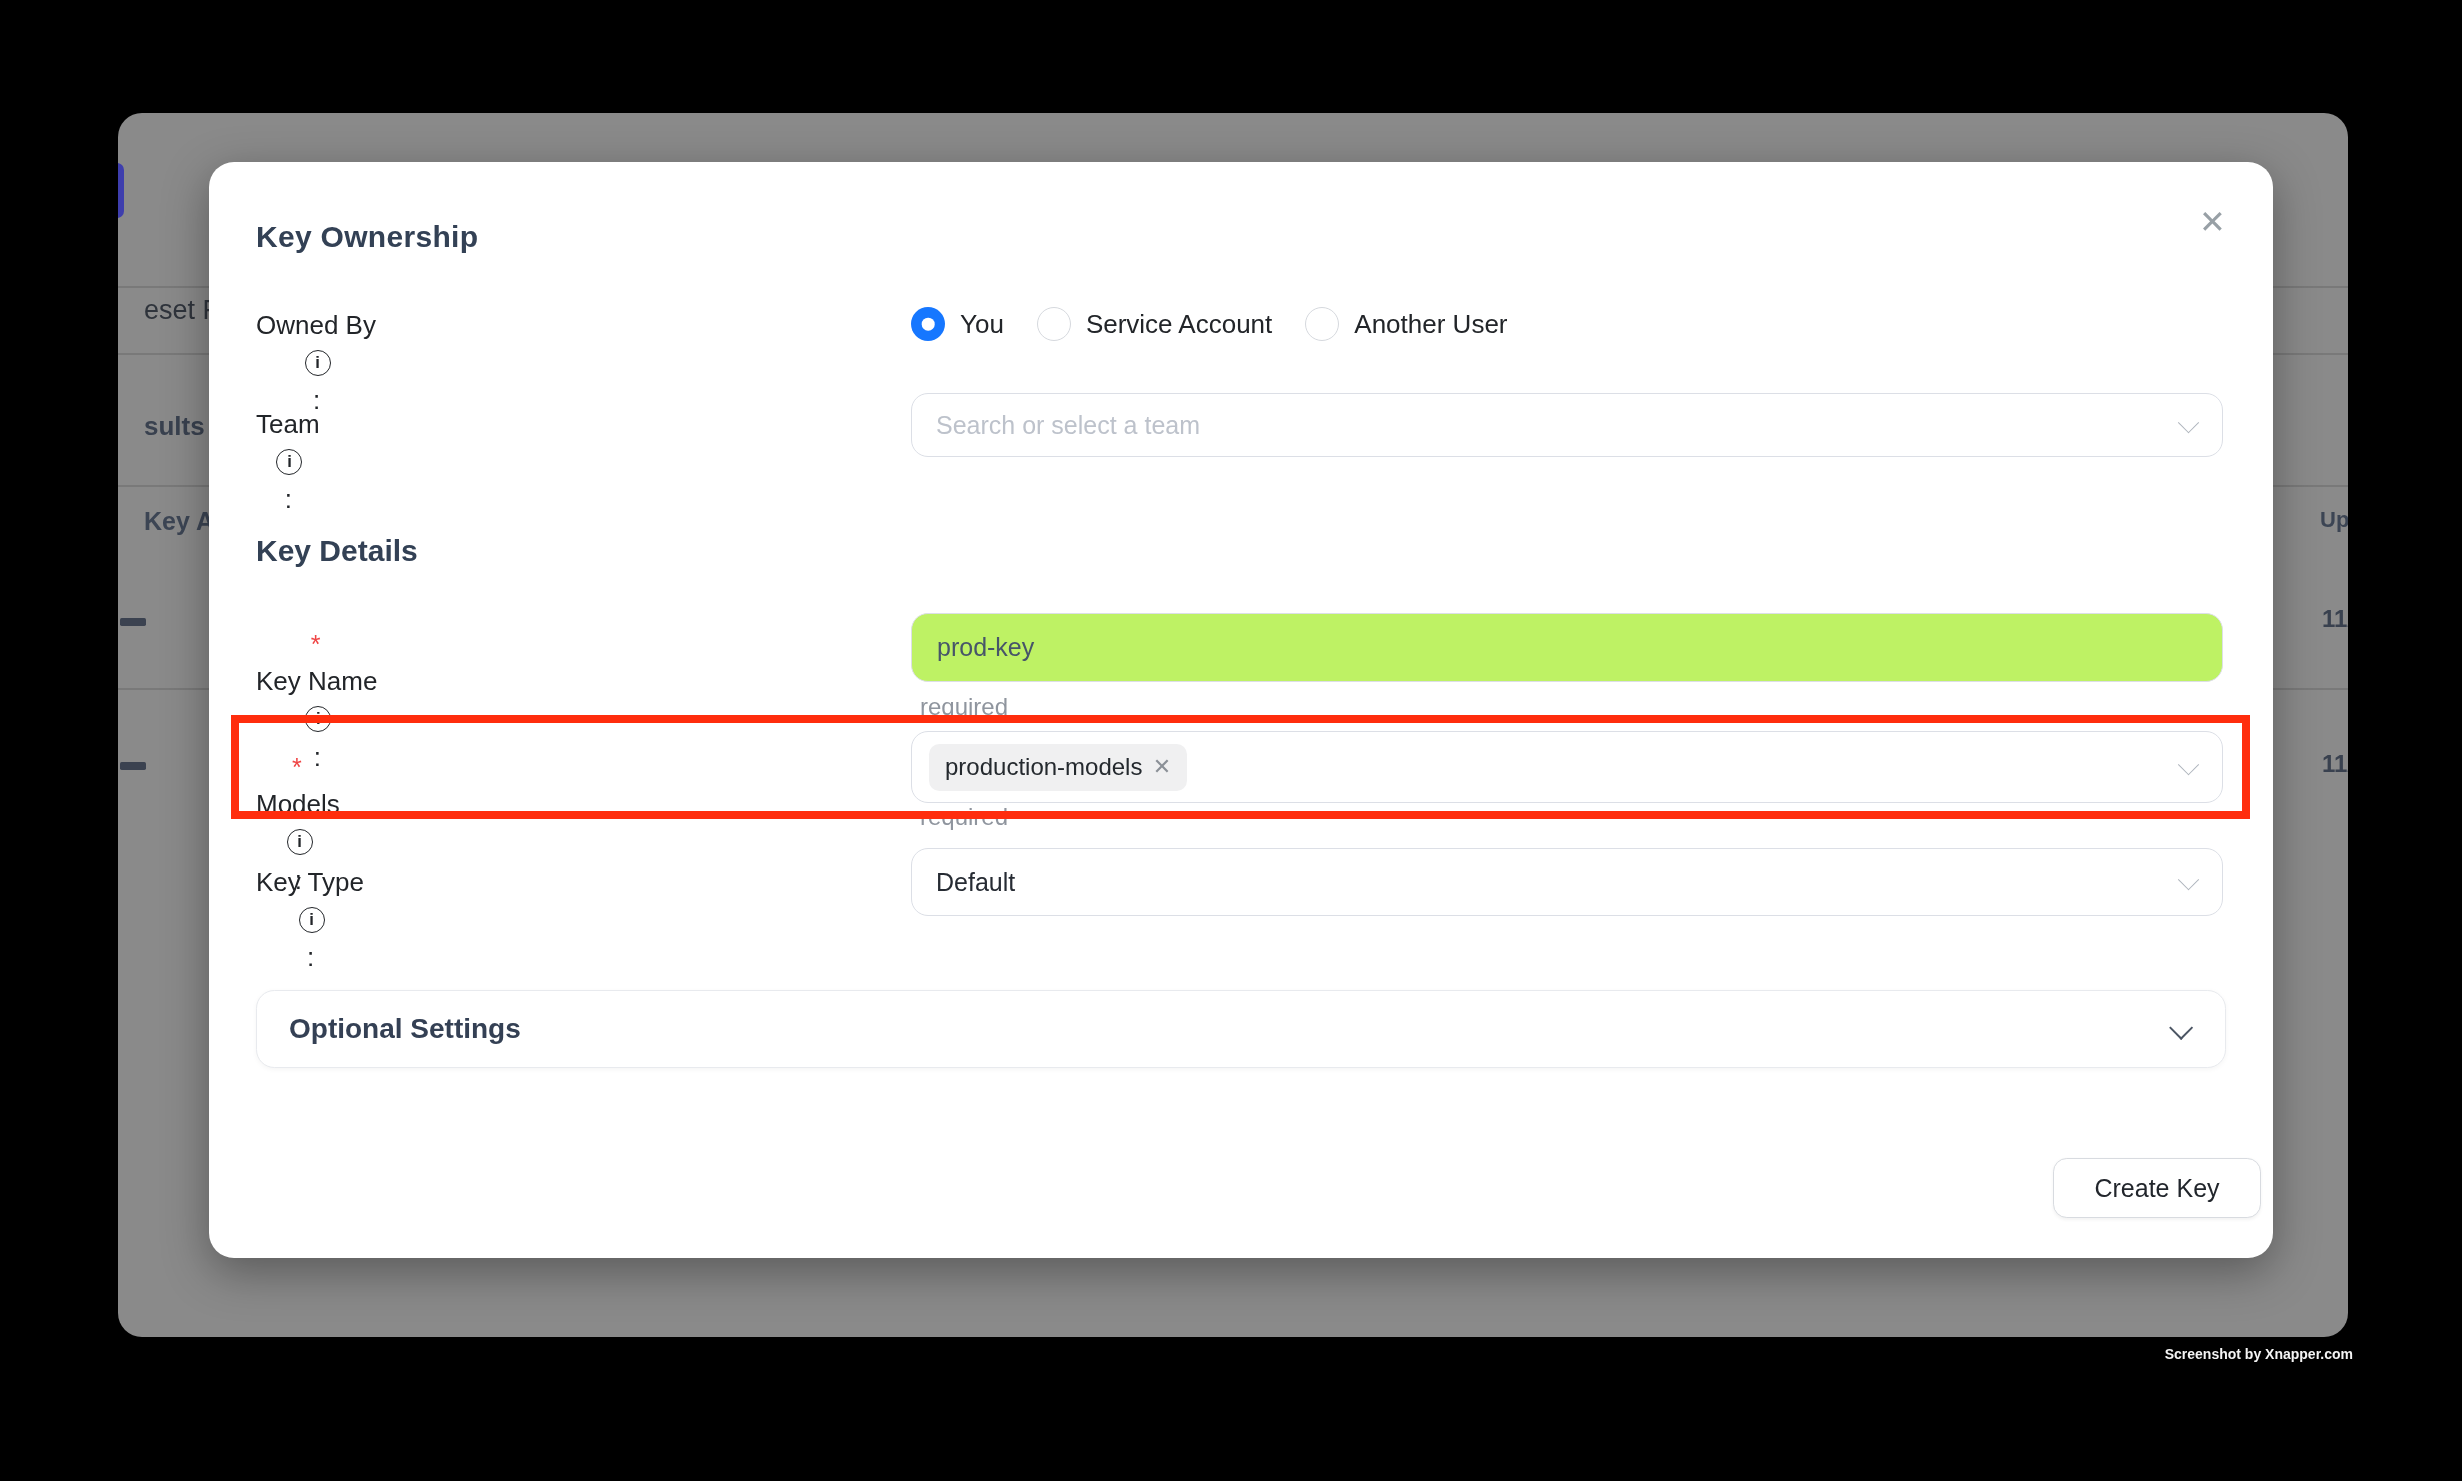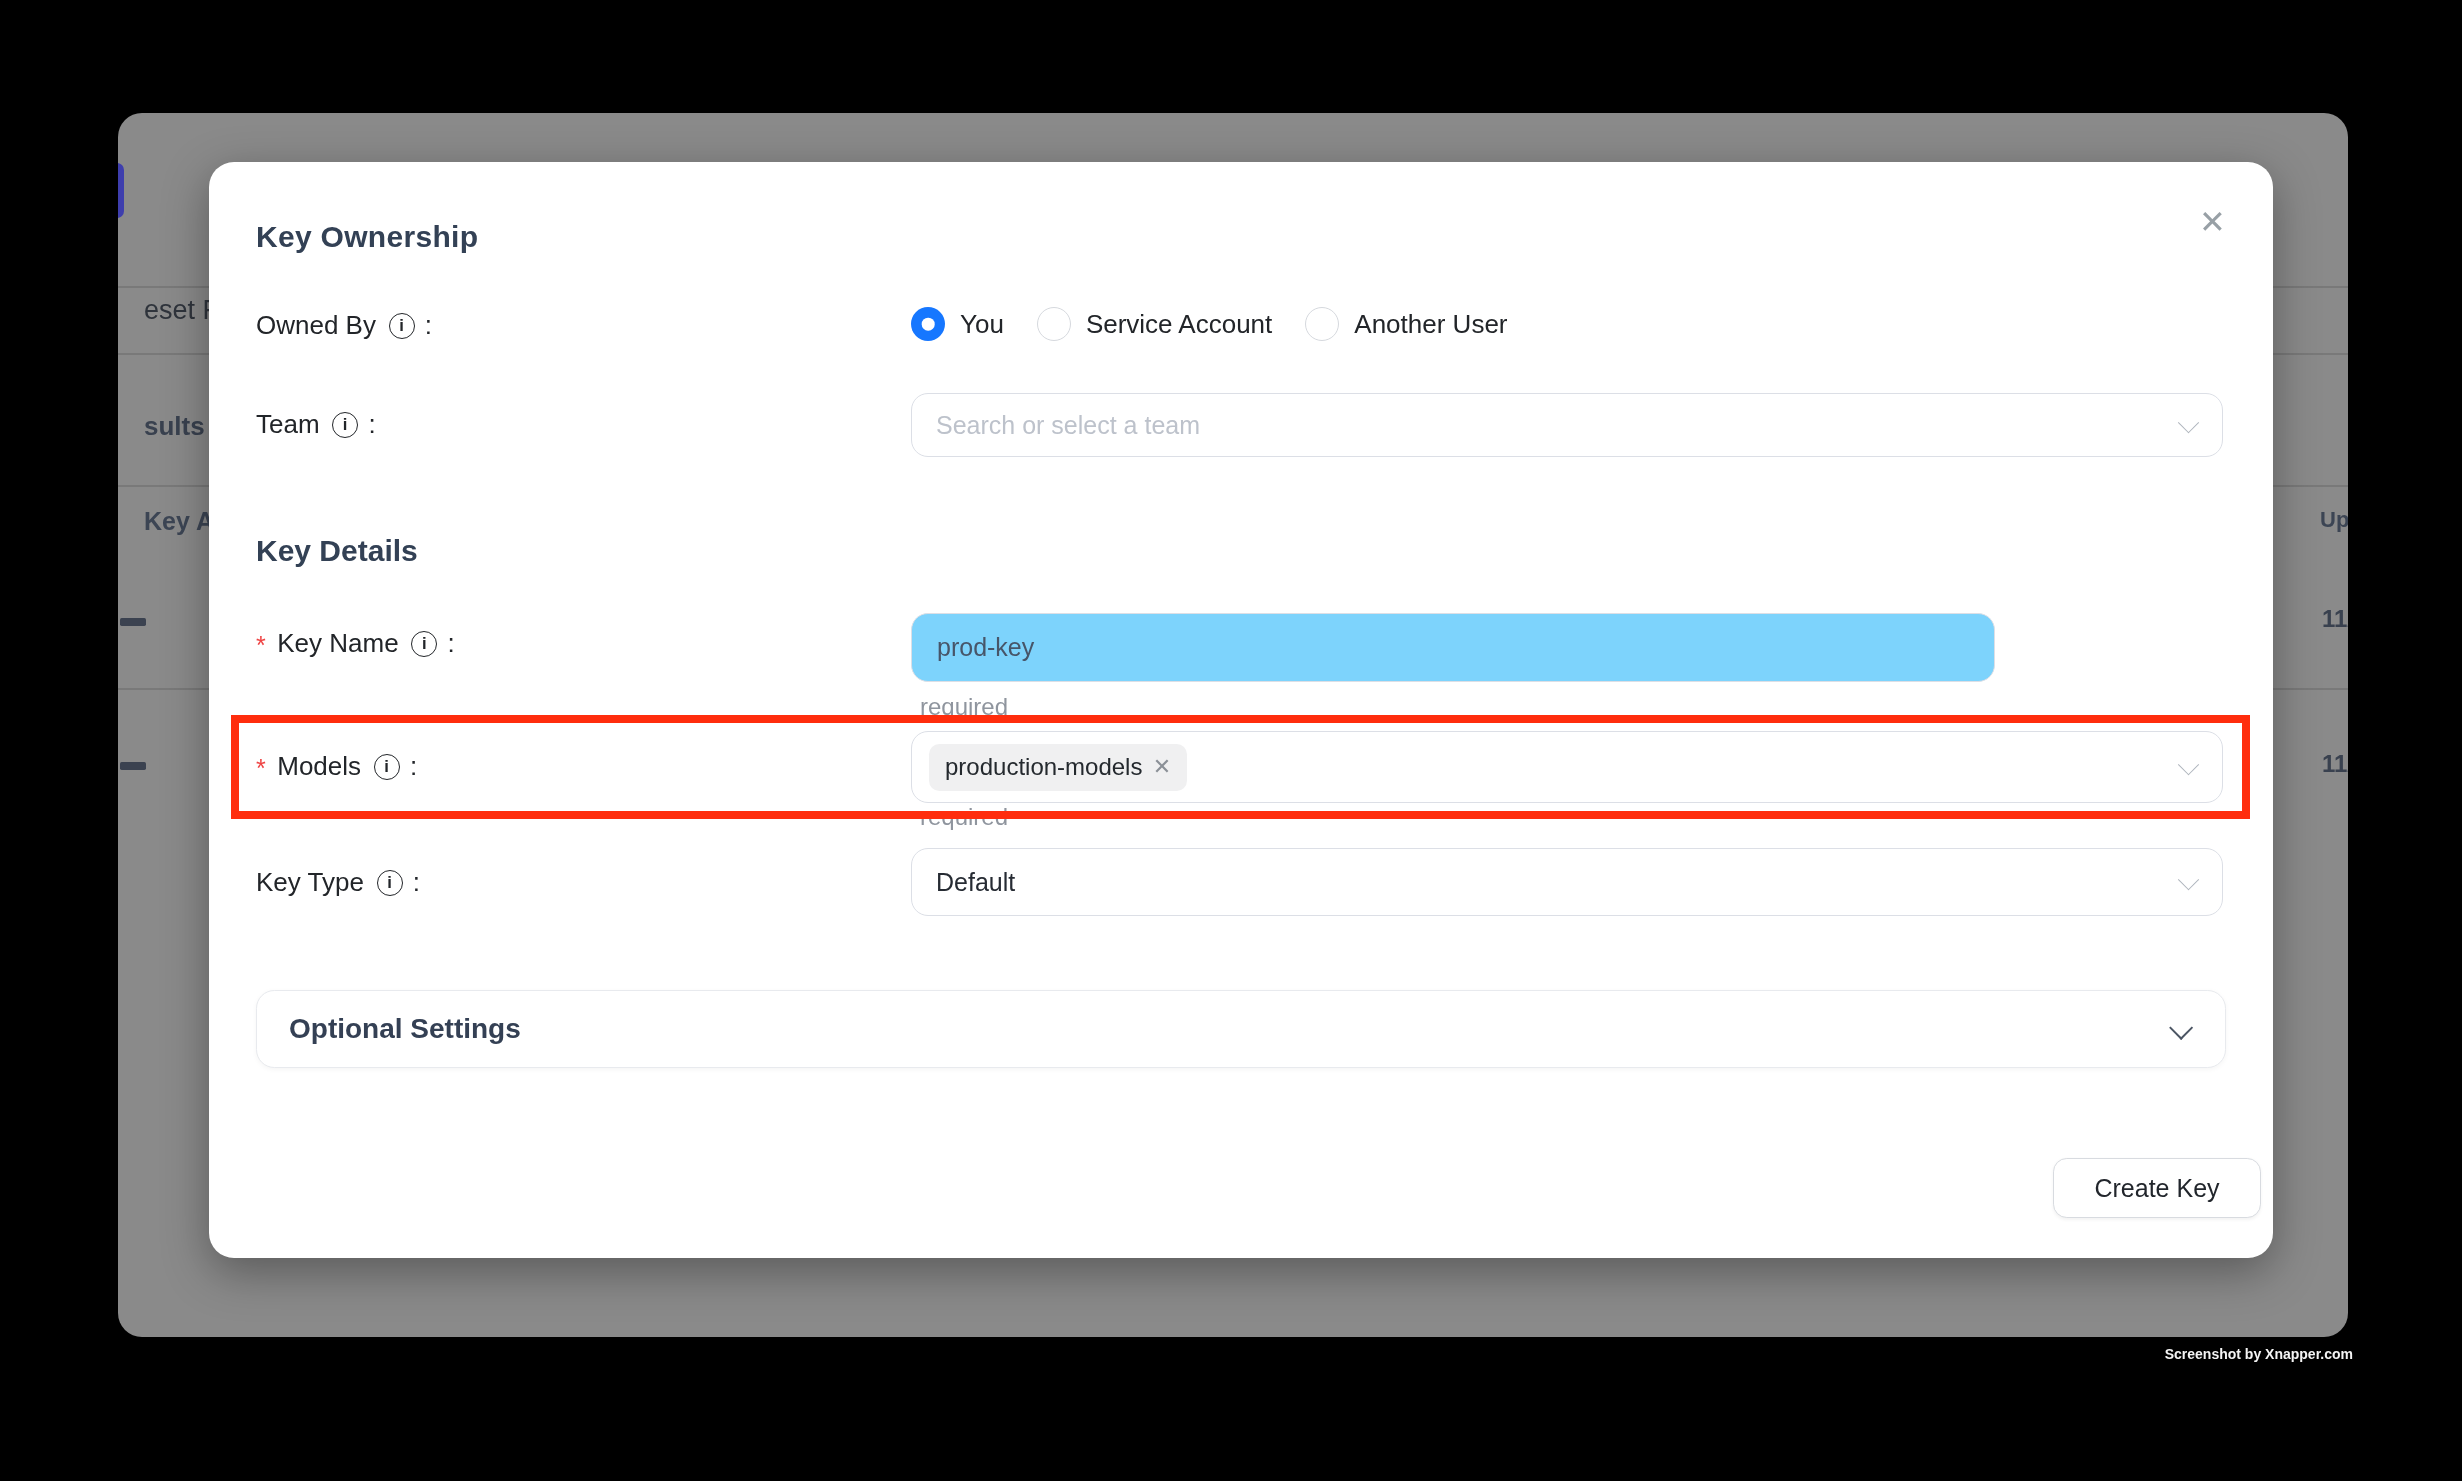--- a/index.html
+++ b/index.html
@@ -29,21 +29,21 @@
   
   .modal { position:absolute; left:209px; top:162px; width:2064px; height:1096px;
     background:#ffffff; border-radius:25px; box-shadow:0 13.8px 46px rgba(0,0,0,0.35); z-index:10; }
   .modal-title { position:absolute; left:47px; top:50px; font-size:30px; font-weight:600;
     color:#334155; letter-spacing:0.3px;margin-top:8px; }
   .modal-close { position:absolute; left:1976px; top:32px; width:55px; height:55px;
     display:flex; align-items:center; justify-content:center; cursor:pointer;
     font-size:32px; color:#98a0a6; font-weight:400; }
 
   .field-label { position:absolute; left:47px; display:flex; align-items:center; gap:9.2px;
-    font-size:26px; color:#222529; white-space:nowrap; }
+    font-size:26px; color:#222529; white-space:nowrap;flex-direction:column; }
   .req-star { color:#ef4444; font-size:25px; margin-right:2.3px; position:relative; top:2.3px; }
   .info-icon { width:26px; height:26px; border:1.7px solid #222529; border-radius:50%;
     display:inline-flex; align-items:center; justify-content:center;
     font-size:16.6px; font-weight:600; color:#222529; margin-left:3.4px; }
   .colon { margin-left:1.1px; }
 
   
   .radio-group { position:absolute; left:702px; top:145px; display:flex; align-items:center; gap:33px; }
   .radio-option { display:flex; align-items:center; gap:15px; cursor:pointer; }
   .radio-circle { width:34px; height:34px; border-radius:50%; background:#fff; border:1.7px solid #d6d9de; }
@@ -56,23 +56,23 @@
   .box { position:absolute; left:702px; width:1312px; background:#fff;
     border:1.7px solid #dcdfe6; border-radius:17px; display:flex; align-items:center; }
   .box .box-text { padding-left:24px; font-size:25px; color:#262b33; }
   .box .placeholder { color:#bdc2cb; }
   .chevron { position:absolute; right:26px; top:50%; width:15px; height:15px;
     border-right:1.7px solid #aeb4bc; border-bottom:1.7px solid #aeb4bc;
     transform:translateY(-65%) rotate(45deg); }
 
   .section-title { position:absolute; left:47px; font-size:30px; font-weight:600; color:#334155; }
 
-  .keyname-input { position:absolute; left:702px; top:451px; width:1084px; height:69px;
+  .keyname-input { position:absolute; left:702px; top:451px; width:1312px; height:69px;
     border:1.7px solid #dcdfe6; border-radius:17px; padding-left:25px;
-    font-size:25px; color:#475569; font-family:"Liberation Sans",sans-serif; outline:none; background:#7dd3fc; }
+    font-size:25px; color:#475569; font-family:"Liberation Sans",sans-serif; outline:none; background:#bef264; }
 
   .required-msg { position:absolute; left:711px; font-size:24px; color:#8f959e; }
 
   .models-box { top:569px; height:72px; }
   .model-tag { margin-left:17px; display:flex; align-items:center; gap:10.3px;
     background:#f0f0f1; border-radius:10.3px; height:47px; padding:0 16px;
     font-size:24px; color:#24292e; }
   .tag-close { color:#8b9097; font-size:22px; cursor:pointer; }
 
   .keytype-box { top:686px; height:68px; }

